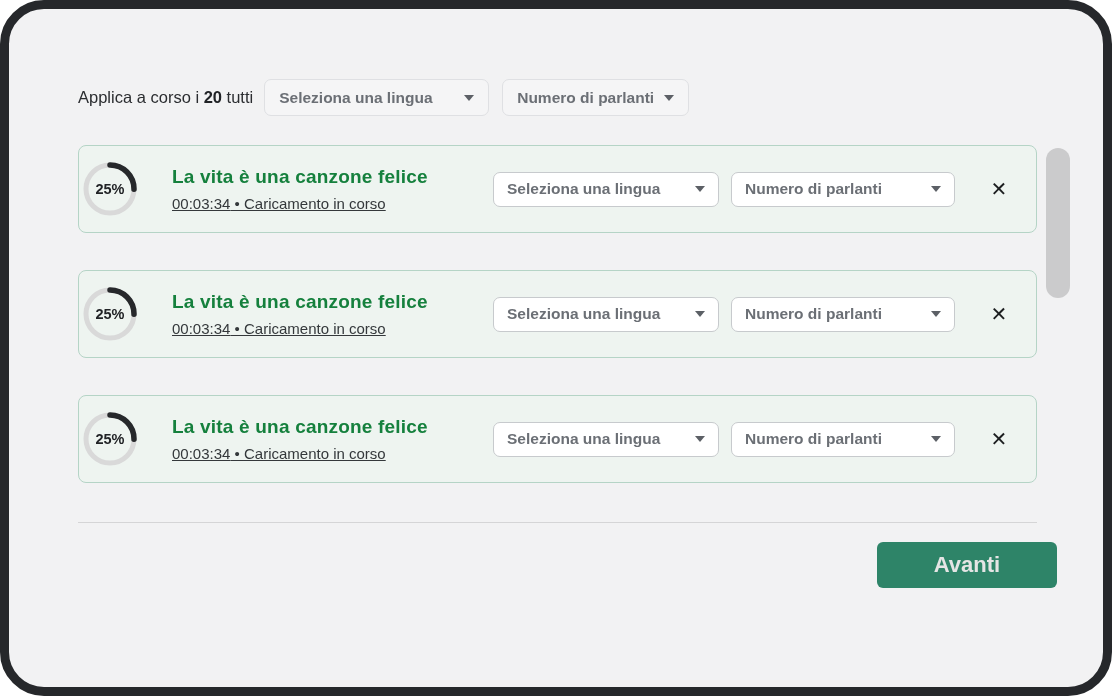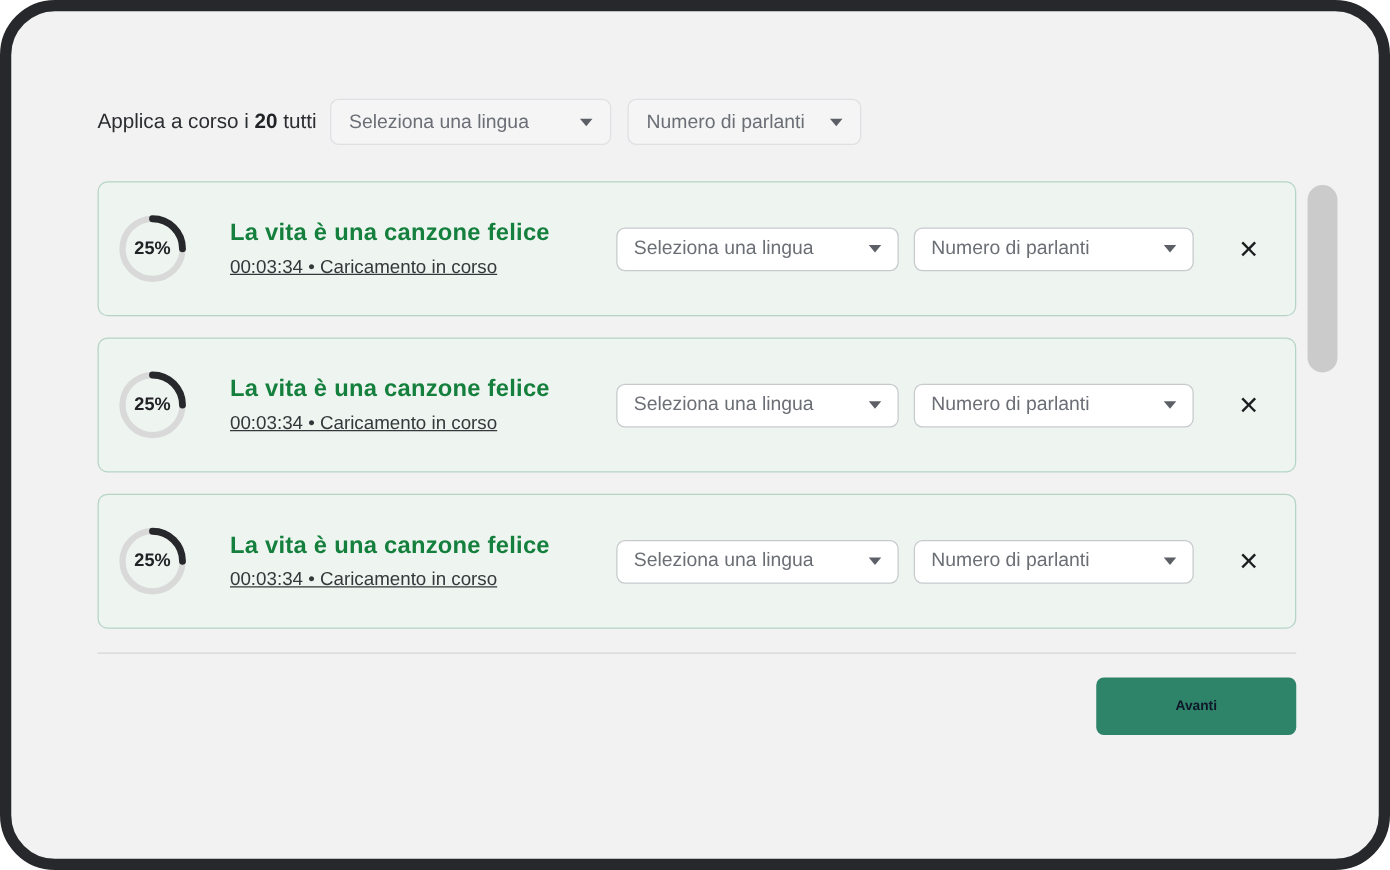--- a/index.html
+++ b/index.html
@@ -24,44 +24,45 @@
     display: flex; align-items: center;
   }
   .apply-label { font-size: 16.5px; color: #2b2d30; white-space: pre; }
   .apply-label b { font-weight: bold; color: #212326; }
 
   .dd {
     display: flex; align-items: center;
     border-radius: 7px;
     font-size: 15.5px; color: #6b6f75;
     cursor: default;
+    font-weight: bold;
   }
   .dd-top {
     height: 37px; background: #f5f5f6; border: 1px solid #dfe0e3;
     padding: 0 14px;
   }
   .dd-top.lang { margin-left: 11px; width: 225px; }
   .dd-top.spk  { margin-left: 13px; width: 187px; }
 
   .caret {
     margin-left: auto;
     width: 0; height: 0;
     border-left: 5.5px solid transparent;
     border-right: 5.5px solid transparent;
     border-top: 6.5px solid #5c6066;
   }
 
   
   .card {
-    position: absolute; left: 78px; width: 959px; height: 108px;
+    position: absolute; left: 78px; width: 959px; height: 88px;
     background: #eef4f0;
     border: 1px solid #b5d4c6;
     border-radius: 8px;
     display: flex; align-items: center;
-    padding: 0 24px 0 15px;
+    padding: 0 24px 0 3px;
   }
   .card-1 { top: 145px; }
   .card-2 { top: 270px; }
   .card-3 { top: 395px; }
 
   .ring { position: relative; width: 56px; height: 56px; flex: none; }
   .ring svg { display: block; }
   .ring-label {
     position: absolute; inset: 0;
     display: flex; align-items: center; justify-content: center;
@@ -95,24 +96,24 @@
     background: #cbcbcc; border-radius: 12px;
   }
 
   
   .divider {
     position: absolute; left: 78px; top: 522px; width: 959px; height: 0;
     border-top: 1px solid #d5d5d6;
   }
   .next-btn {
     position: absolute; left: 877px; top: 542px;
-    width: 160px; height: 46px;
-    background: #2e8468; color: #0f172a;
+    width: 180px; height: 46px;
+    background: #2e8468; color: #e5e5e5;
     border: none; border-radius: 6px;
-    font-size: 11px; font-weight: bold;
+    font-size: 22px; font-weight: bold;
     font-family: "Liberation Sans", sans-serif;
     cursor: pointer;
     display: flex; align-items: center; justify-content: center;
   }
 </style>
 </head>
 <body>
 
 <div class="frame"></div>
 

